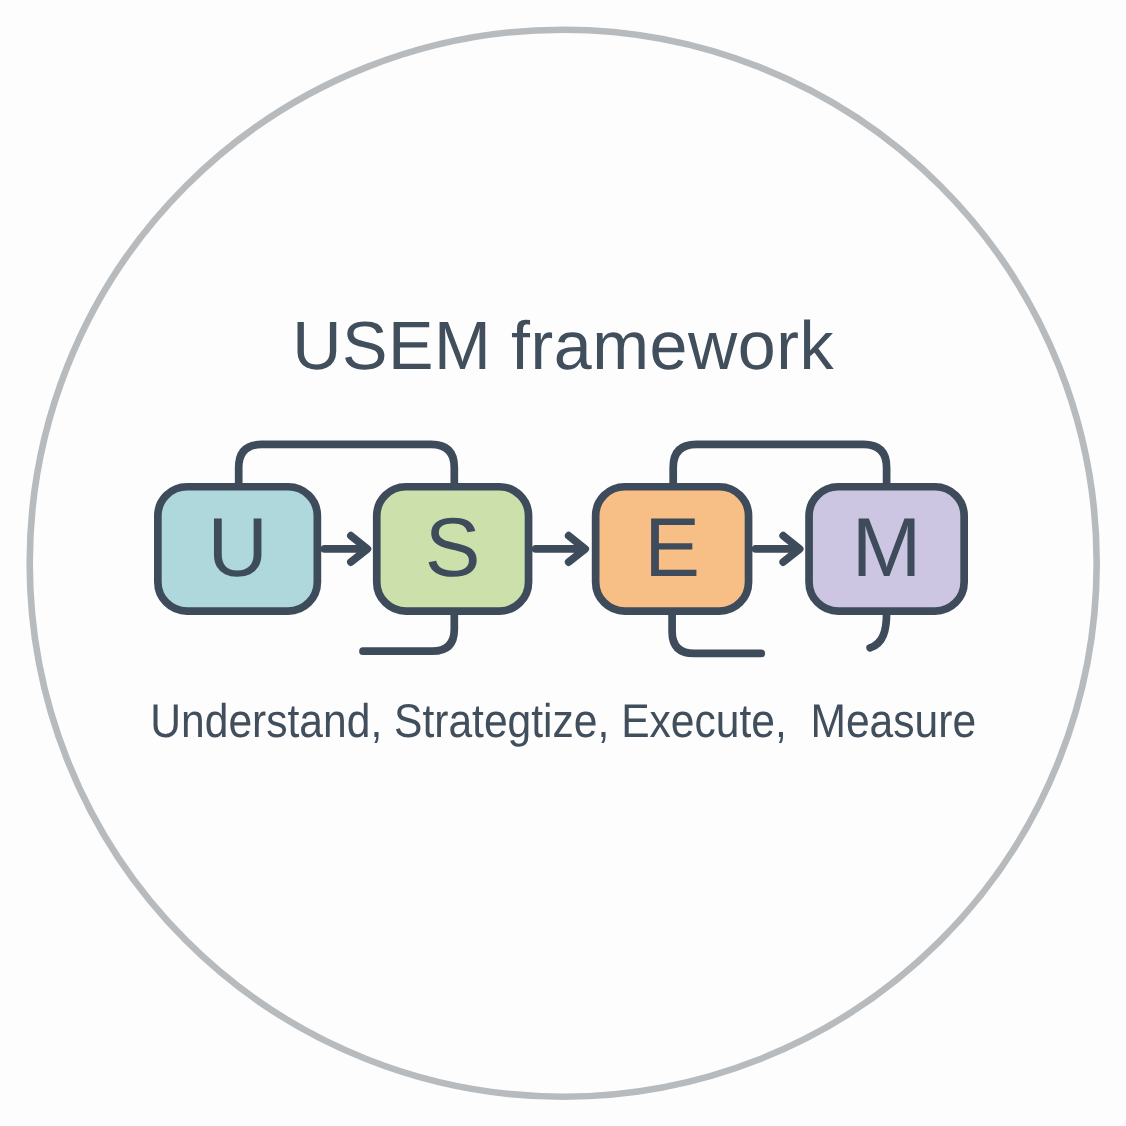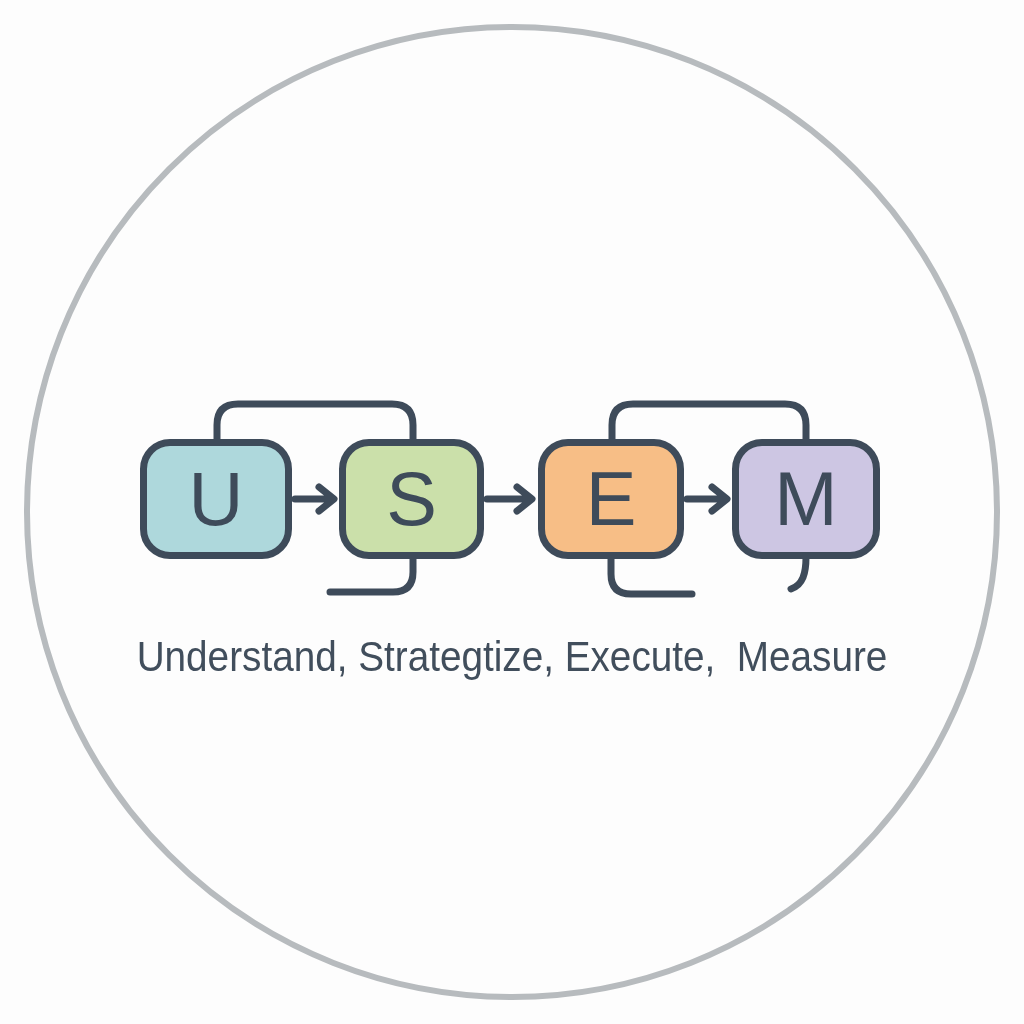--- a/index.html
+++ b/index.html
@@ -87,20 +87,21 @@
     letter-spacing: 0px;
   }
 </style>
 </head>
 <body>
 
 <div class="stage">
 
   <div class="outer-circle"></div>
 
+  <div class="diagram-title">USEM framework</div>
 
   <svg class="connectors" viewBox="0 0 1024 1024">
     <g id="connector-group" fill="none" stroke="#3e4b5a" stroke-width="7" stroke-linecap="round" stroke-linejoin="round">
 
       <path d="M 217 441 L 217 425 Q 217 404 238 404 L 392 404 Q 413 404 413 425 L 413 441"></path>
 
       <path d="M 612 441 L 612 425 Q 612 404 633 404 L 785 404 Q 806 404 806 425 L 806 441"></path>
 
       <path d="M 413 557 L 413 572 Q 413 592 393 592 L 330 592"></path>
 

